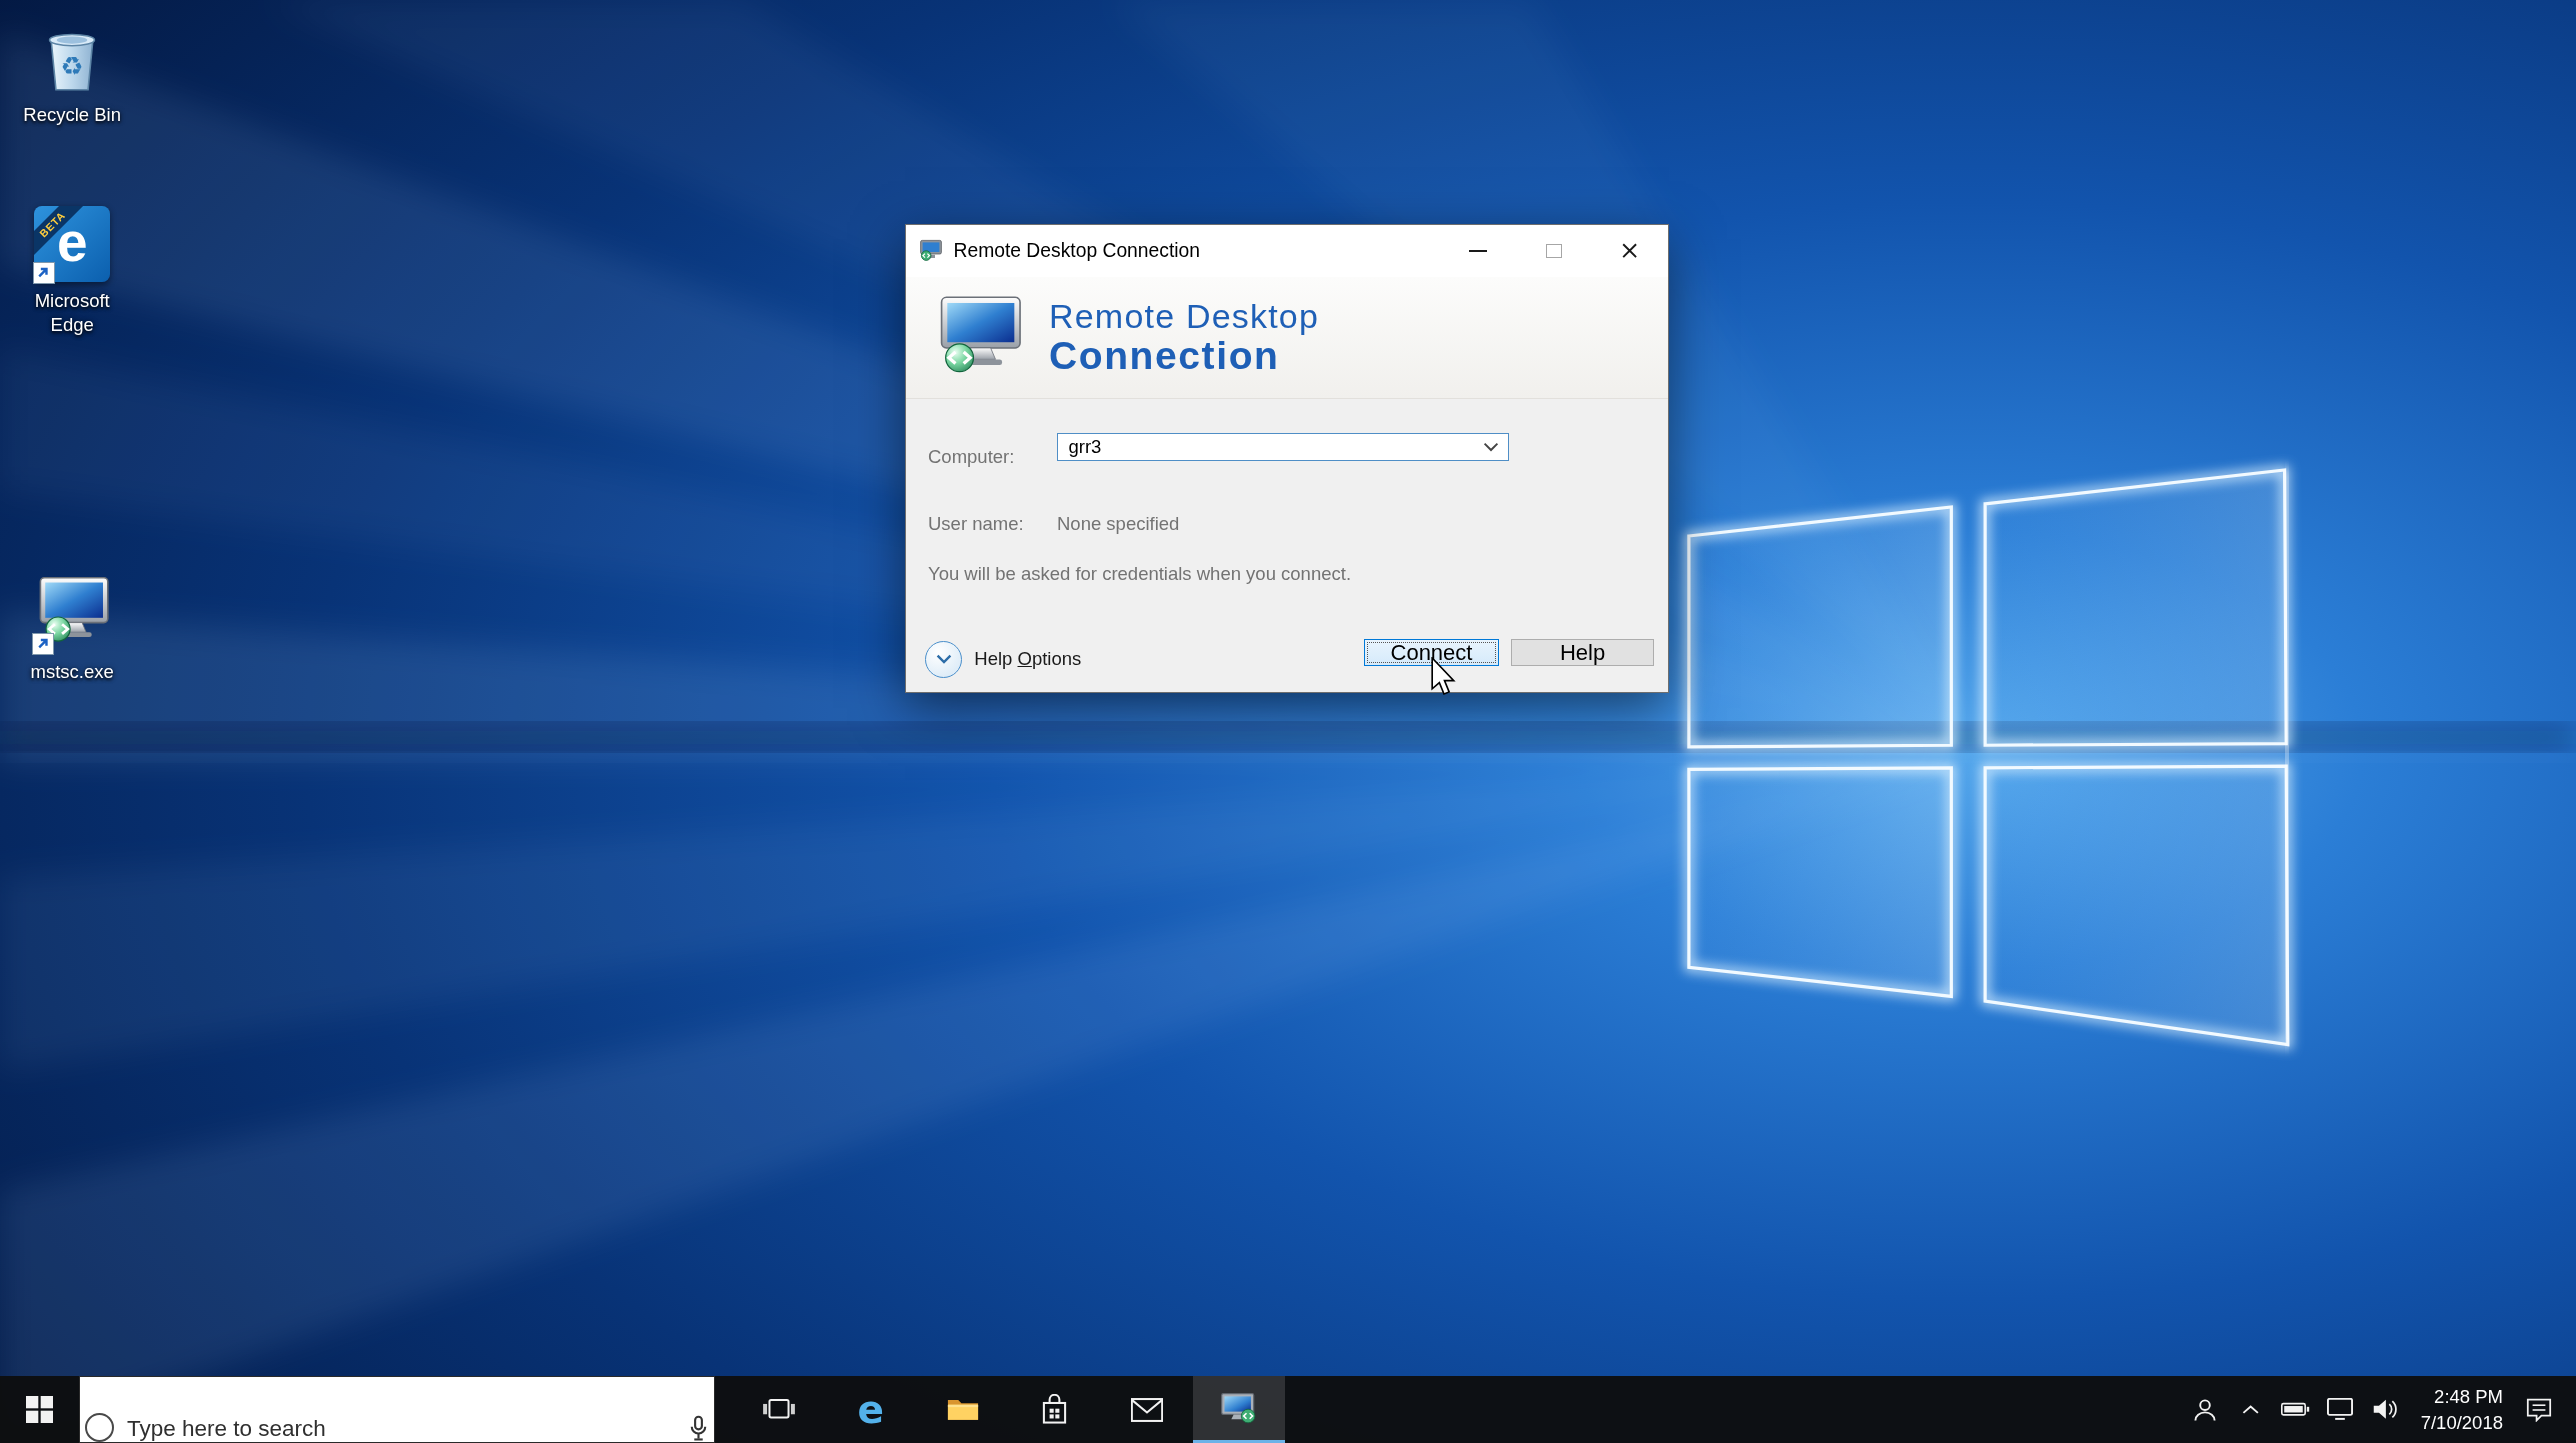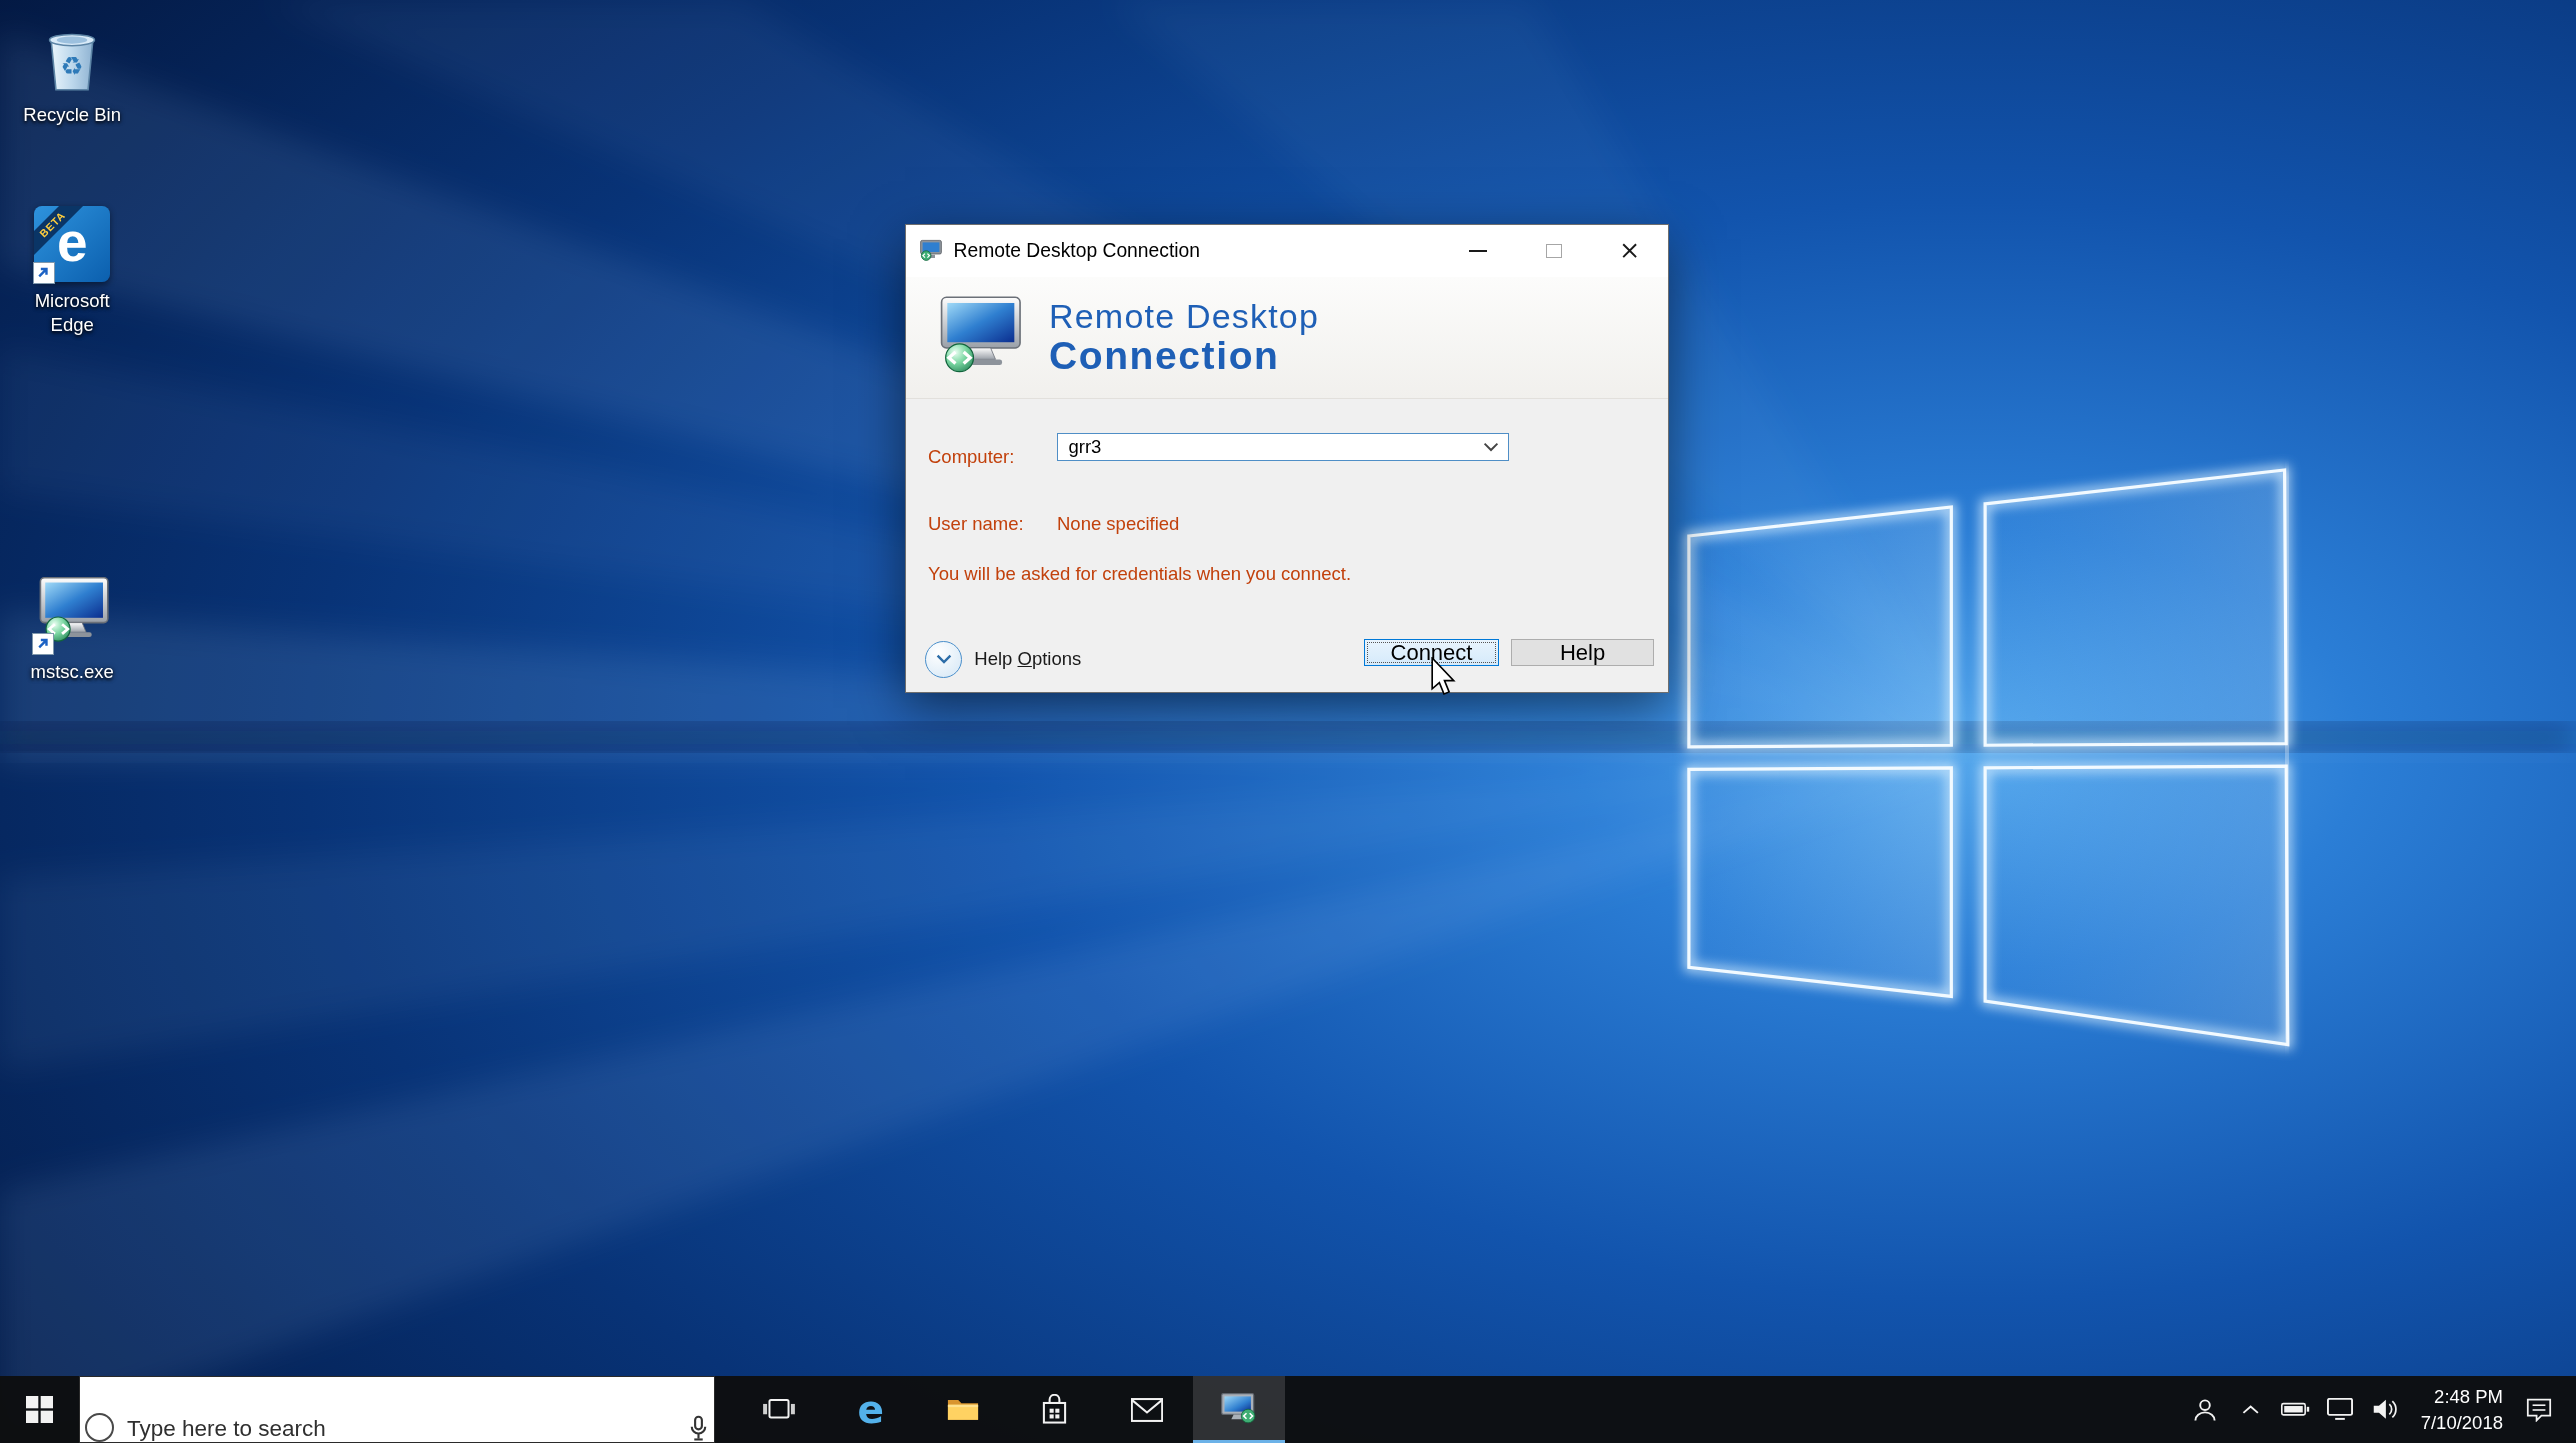--- a/index.html
+++ b/index.html
@@ -42,21 +42,21 @@
   .glyph-min { display:block; width:17.7px; height:1.6px; background:#1a1a1a; }
   .glyph-max { display:block; width:16px; height:13.7px; border:1.6px solid #a6a6a6; }
 
   .dheader { height:122px; background:linear-gradient(180deg,#fcfcfb 0%,#f1f0ed 100%);
              border-bottom:0.8px solid #e2e0dc; display:flex; align-items:center; padding-left:29px; }
   .brand { margin-left:24px; color:#1e5fb6; }
   .brand1 { font-size:34px; letter-spacing:1.2px; line-height:1.1; }
   .brand2 { font-size:39px; font-weight:bold; letter-spacing:1.6px; line-height:1.05; }
 
   .dbody { position:relative; height:294px; }
-  .flabel { position:absolute; font-size:18.5px; color:#c2410c; white-space:nowrap; }
+  .flabel { position:absolute; font-size:18.5px; color:#737373; white-space:nowrap; }
   .combo { position:absolute; left:151px; top:34px; width:452px; height:28px; background:#fff;
            border:0.8px solid #4f8ec6; display:flex; align-items:center; }
   .combo-value { font-size:18.5px; color:#000; padding-left:10.5px; flex:1; }
   .combo-chevron { width:35px; display:flex; align-items:center; justify-content:center; }
   .show-options { position:absolute; left:19.3px; top:240px; height:40px; display:flex; align-items:center; gap:12px; }
   .so-circle { width:37px; height:37px; border-radius:50%; border:1.6px solid #4a8fcb;
                background:radial-gradient(circle at 35% 30%, #ffffff 0%, #dcebf7 80%);
                display:flex; align-items:center; justify-content:center; }
   .so-label { font-size:18.5px; color:#1a1a1a; }
   .so-label .ul { text-decoration:underline; }

